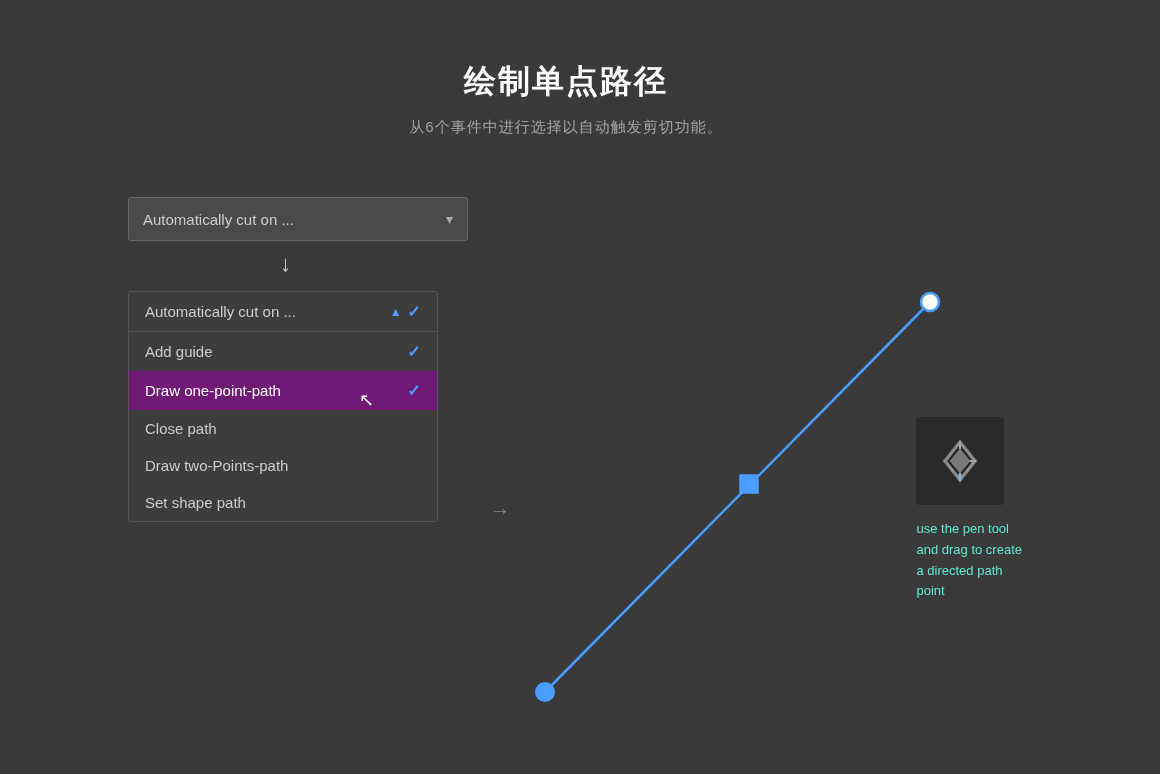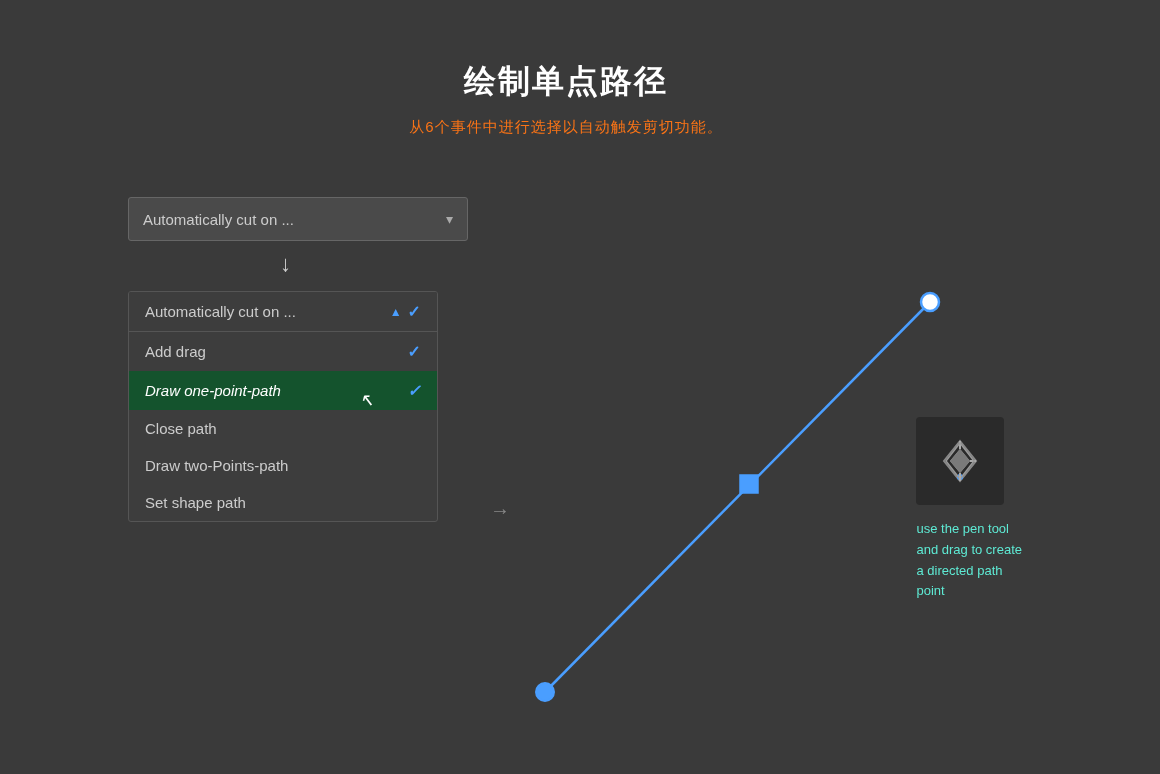--- a/index.html
+++ b/index.html
@@ -30,21 +30,21 @@
 
     .page-title {
       color: #ffffff;
       font-size: 32px;
       font-weight: bold;
       letter-spacing: 2px;
       margin-bottom: 14px;
     }
 
     .page-subtitle {
-      color: #f97316;
+      color: #a3a3a3;
       font-size: 15px;
       letter-spacing: 1px;
     }
 
     .main-content {
       width: 100%;
       position: relative;
       flex: 1;
     }
 
@@ -102,23 +102,22 @@
       align-items: center;
       justify-content: space-between;
       padding: 10px 16px;
       color: #cccccc;
       font-size: 15px;
       cursor: pointer;
       position: relative;
     }
 
     .dropdown-item.highlighted {
-      background-color: #14532d;
+      background-color: #701a75;
       color: #ffffff;
-      font-style: italic;
     }
 
     .dropdown-item.first-item {
       background-color: #3d3d3d;
       border-bottom: 1px solid #555;
     }
 
     .checkmark {
       color: #4a9eff;
       font-size: 16px;
@@ -193,21 +192,21 @@
 
       <div class="dropdown-item first-item">
         <span>Automatically cut on ...</span>
         <div style="display:flex;gap:6px;align-items:center;">
           <span style="color:#4a9eff;font-size:12px;">▲</span>
           <span class="checkmark">✓</span>
         </div>
       </div>
 
       <div class="dropdown-item">
-        <span>Add drag</span>
+        <span>Add guide</span>
         <span class="checkmark">✓</span>
       </div>
 
       <div class="dropdown-item highlighted" style="position:relative;">
         <span>Draw one-point-path</span>
         <span class="checkmark">✓</span>
 
         <span style="position:absolute;left:230px;top:18px;font-size:18px;color:#fff;">↖</span>
       </div>
 

